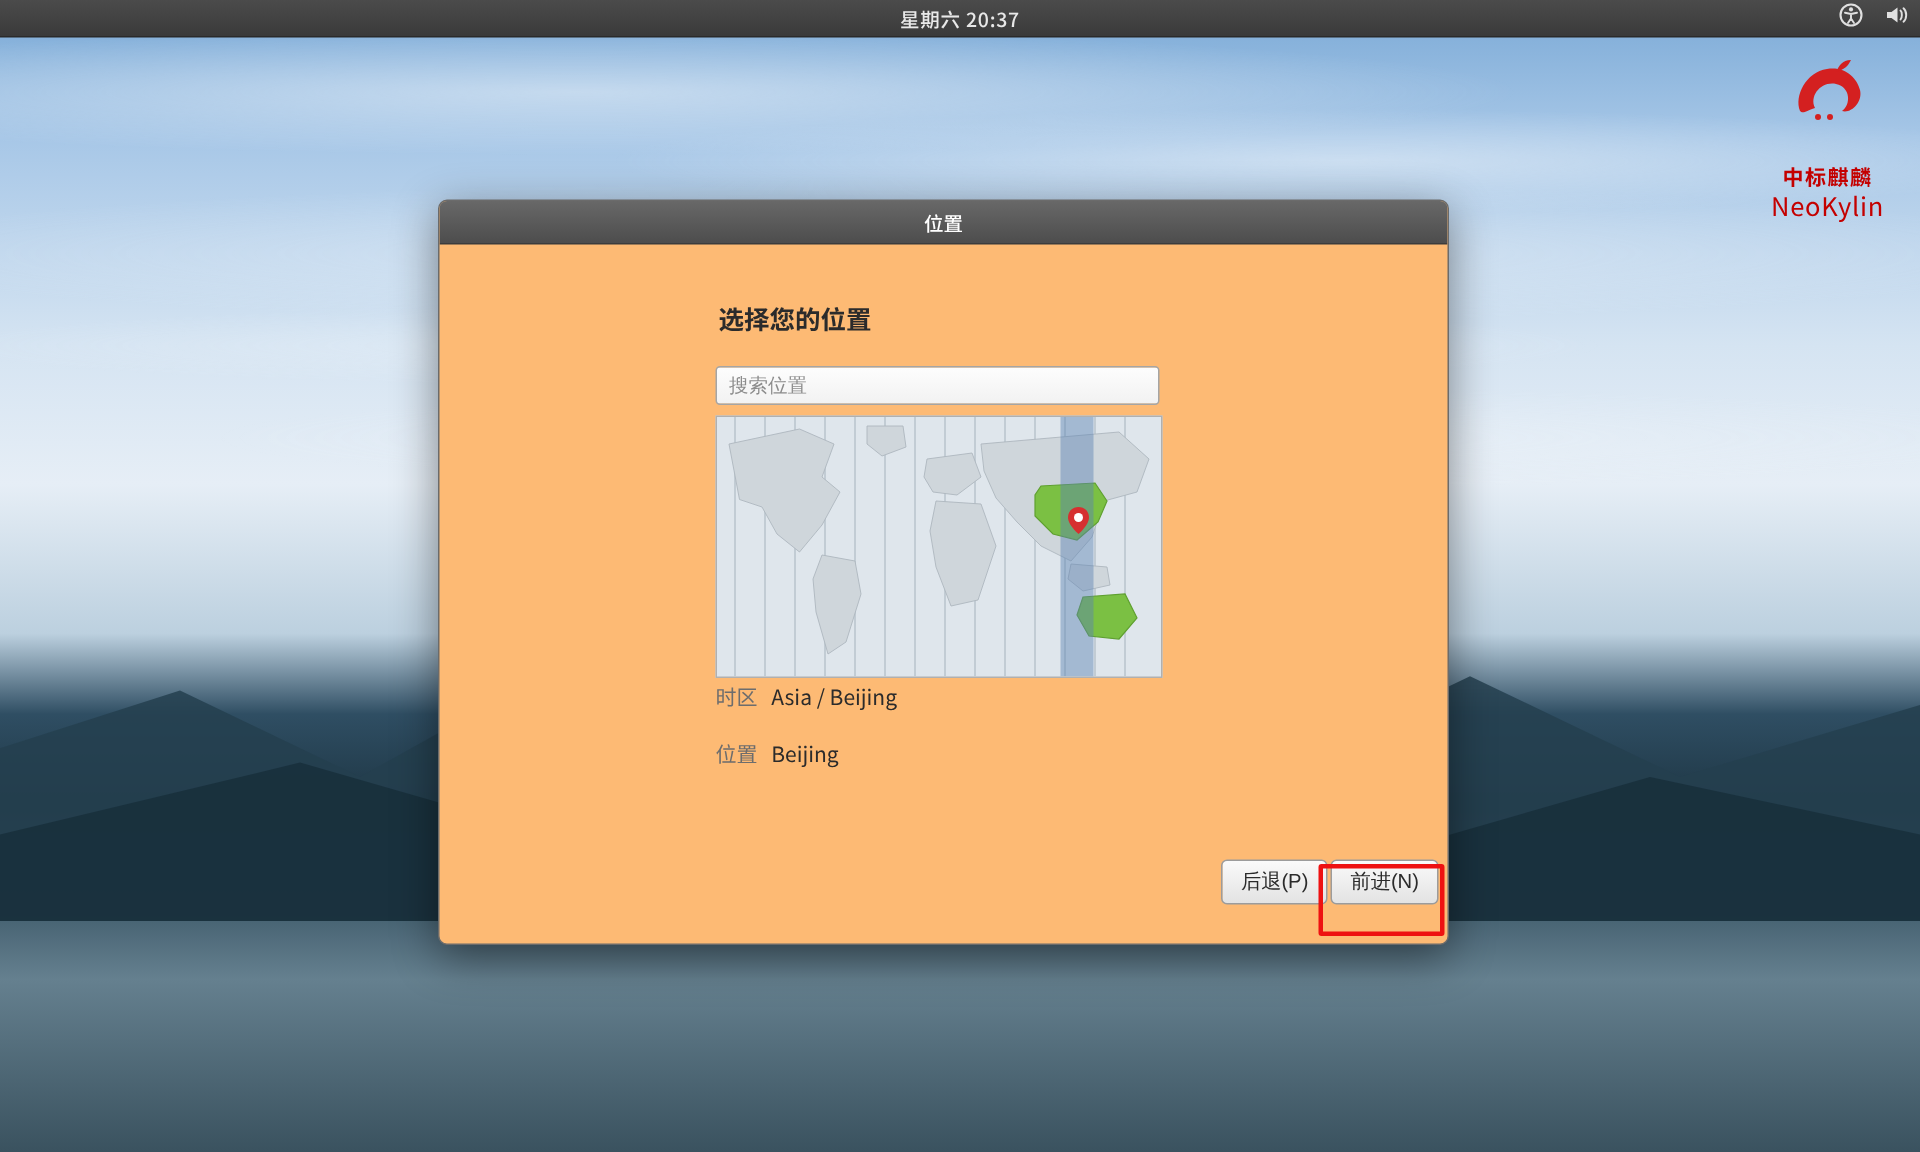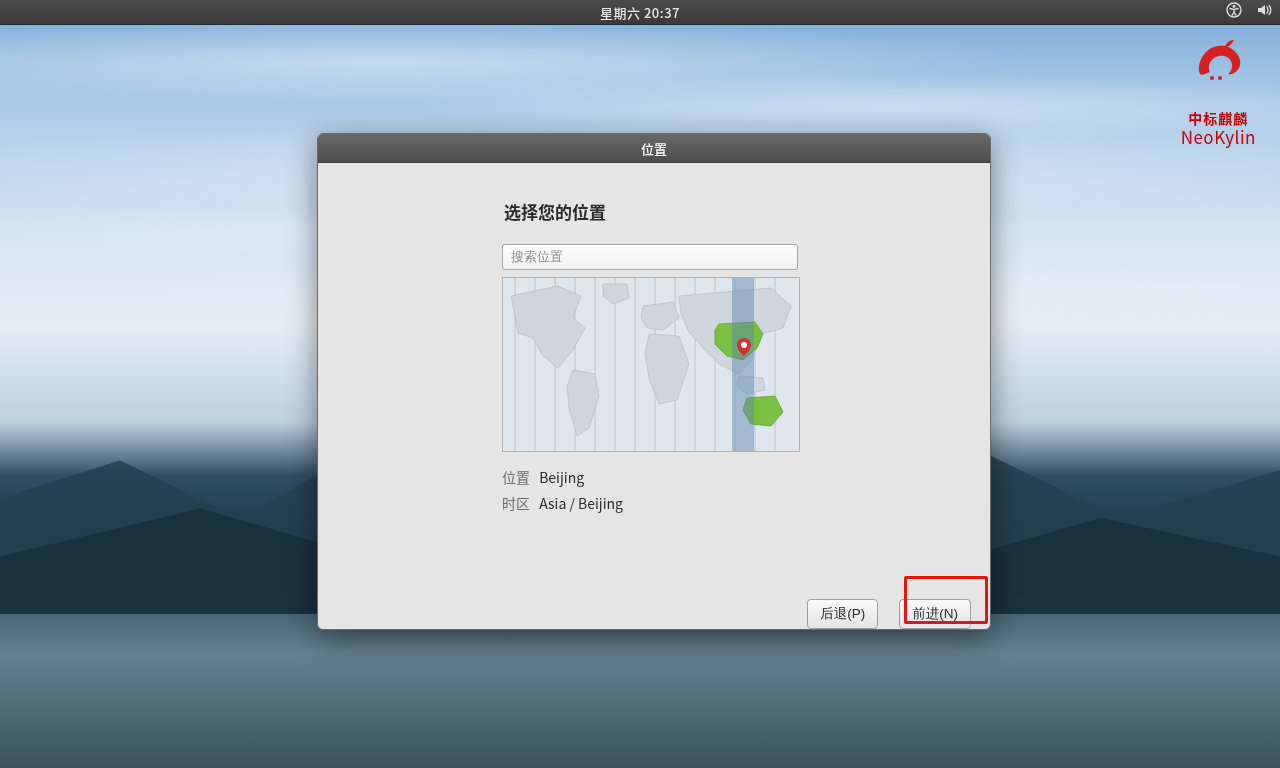--- a/index.html
+++ b/index.html
@@ -30,41 +30,41 @@
     display:flex;align-items:center;justify-content:center;color:#e8e8e8;font-size:13px;}
   .topbar .clock{font-weight:500;letter-spacing:.5px;}
   .topbar .tray{position:absolute;right:8px;display:flex;gap:14px;align-items:center;}
   .tray svg{width:16px;height:16px;fill:#e0e0e0;}
   
   .brand{position:absolute;top:34px;right:24px;text-align:center;color:#c00;font-size:12px;line-height:1.2;}
   .brand svg{width:56px;height:50px;display:block;margin:0 auto 2px;}
   .brand .cn{font-size:14px;font-weight:bold;color:#c40000;letter-spacing:1px;margin-top:26px;}
   .brand .en{font-size:17px;color:#c40000;letter-spacing:.5px;}
   
-  .dialog{position:absolute;left:317px;top:133px;width:672px;height:495px;
-    background:#e5e5e5;border:1px solid #6b6b6b;border-radius:6px;
+  .dialog{position:absolute;left:292px;top:133px;width:672px;height:495px;
+    background:#fdba74;border:1px solid #6b6b6b;border-radius:6px;
     box-shadow:0 8px 30px rgba(0,0,0,.45);overflow:hidden;}
   .titlebar{height:28px;background:linear-gradient(to bottom,#686868,#4d4d4d);
     border-bottom:1px solid #3c3c3c;display:flex;align-items:center;justify-content:center;
     color:#fff;font-size:13px;font-weight:500;}
   .body{position:absolute;top:29px;left:0;right:0;bottom:0;padding:36px 188px 0 184px;}
   .heading{font-size:17px;font-weight:bold;color:#2b2b2b;margin:0 0 18px 2px;}
   .search{width:296px;height:26px;border:1px solid #a5a5a5;border-radius:3px;
     background:linear-gradient(to bottom,#fdfdfd,#f2f2f2);padding:12px 8px;font-size:13px;
     color:#333;box-sizing:border-box;}
   .search::placeholder{color:#8c8c8c;}
   .map{margin-top:7px;width:296px;height:173px;border:1px solid #b0b0b0;background:#dfe6ec;position:relative;overflow:hidden;}
   .map svg{position:absolute;inset:0;width:100%;height:100%;}
   .tzband{position:absolute;top:0;bottom:0;left:229px;width:22px;background:rgba(90,130,180,.45);}
   .pin{position:absolute;left:234px;top:60px;width:14px;height:14px;}
   .pin svg{width:14px;height:18px;}
   .kv{margin-top:12px;font-size:14px;color:#2b2b2b;line-height:1.9;}
   .kv .lbl{color:#6d6d6d;margin-right:6px;}
   .footer{position:absolute;left:0;right:0;bottom:0;height:56px;display:flex;
-    align-items:flex-end;justify-content:flex-end;gap:21px;padding:0 19px;}
+    align-items:flex-start;justify-content:flex-end;gap:2px;padding:0 6px;}
   .btn{height:30px;padding:0 12px;font-size:13.5px;color:#2b2b2b;
     background:linear-gradient(to bottom,#fafafa,#e3e3e3);
     border:1px solid #9c9c9c;border-radius:4px;cursor:pointer;}
   .highlight-box{position:absolute;border:3px solid #e11;border-radius:2px;pointer-events:none;}
 </style>
 </head>
 <body>
 
 <div class="desktop">
   <div class="clouds"></div>
@@ -155,27 +155,27 @@
         <path d="M244 120 L272 118 L280 134 L268 148 L248 146 L240 132 Z" fill="#7bc043" stroke="#5fa030" stroke-width="0.8"></path>
       </svg>
       <div class="tzband"></div>
       <div class="pin">
         <svg viewBox="0 0 14 18">
             <path d="M7 0C3 0 0 3 0 7c0 5 7 11 7 11s7-6 7-11c0-4-3-7-7-7z" fill="#d63030"></path>
             <circle cx="7" cy="7" r="3" fill="#fff"></circle>
           </svg>
       </div>
     </div>
+    <div class="kv" style="margin-top:0">
+      <span class="lbl">时区</span>
+      <span>Asia / Beijing</span>
+    </div>
     <div class="kv">
       <span class="lbl">位置</span>
       <span>Beijing</span>
-    </div>
-    <div class="kv" style="margin-top:0">
-      <span class="lbl">时区</span>
-      <span>Asia / Beijing</span>
     </div>
   </div>
   <div class="footer">
     <button class="btn">后退(P)</button>
     <button class="btn">前进(N)</button>
   </div>
 
   <div class="highlight-box" style="left:586px;top:442px;width:78px;height:42px"></div>
 </div>
 

